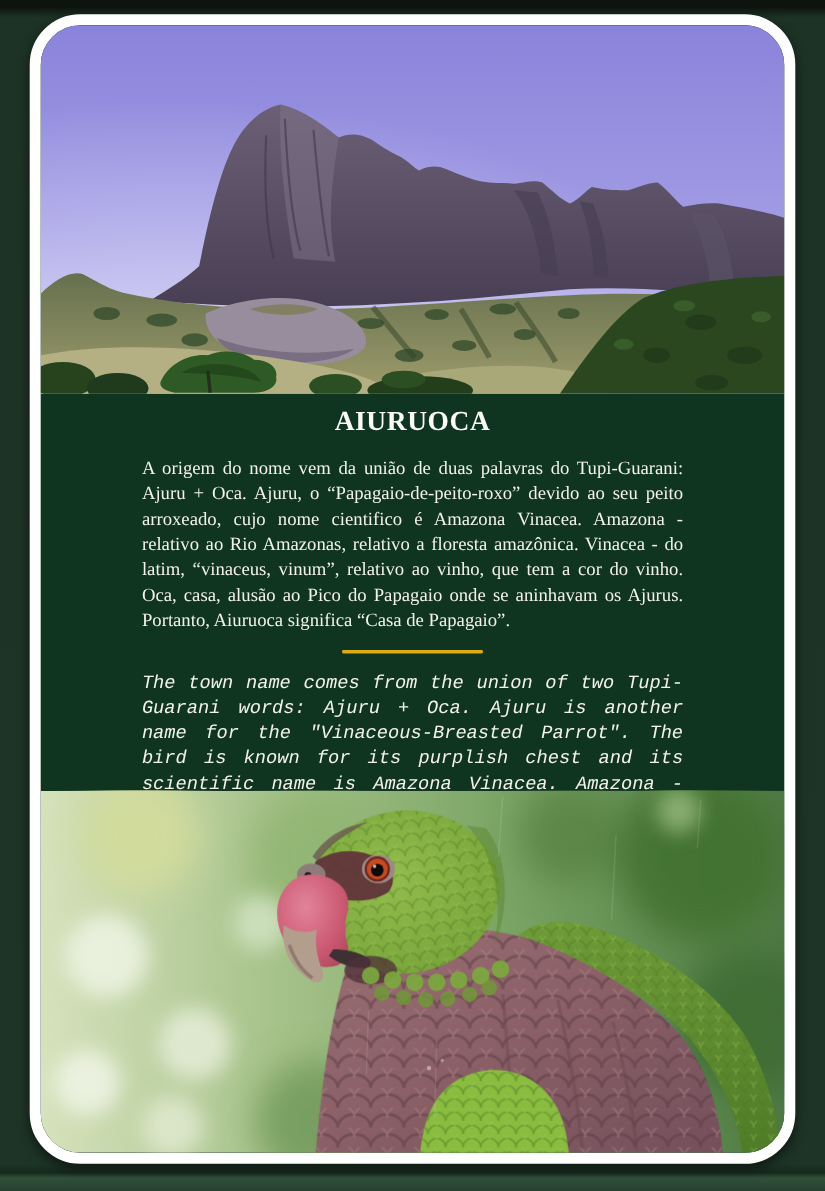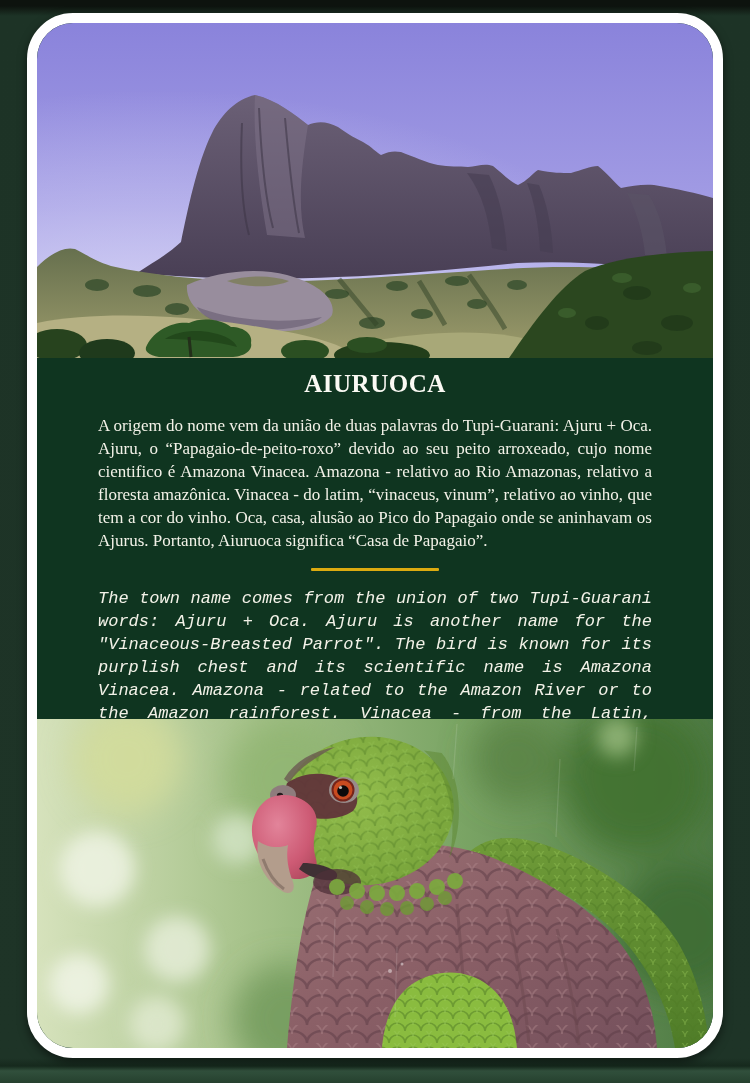--- a/index.html
+++ b/index.html
@@ -12,21 +12,21 @@
     position:absolute;left:27px;top:13px;width:696px;height:1045px;
     box-sizing:border-box;border:10px solid #ffffff;border-radius:46px;
     background:#0f3520;overflow:hidden;display:flex;flex-direction:column;
     box-shadow:0 4px 10px rgba(0,0,0,.5);
   }
   figure.photo{margin:0;padding:0;line-height:0;}
   .photo-top{height:335px;}
   .photo-bottom{height:329px;margin-top:auto;}
   .photo svg{width:100%;height:100%;display:block;}
   .text-section{
-    height:361px;box-sizing:border-box;padding:9px 45px 0;
+    height:361px;box-sizing:border-box;padding:9px 76px 0;
     color:#f3f2e8;text-align:justify;overflow:hidden;
   }
   h1.title{
     margin:2px 0 6px;text-align:center;font-size:25px;font-weight:bold;
     letter-spacing:.5px;color:#fbfaf4;line-height:29px;
   }
   .text-section p{margin:16px;font-size:17px;line-height:23px;}
   p.en{font-style:italic;font-family:Liberation Mono, monospace;}
   .divider{width:128px;height:3px;background:#dcab10;margin:6px auto 7px;border-radius:1px;}
 </style>

